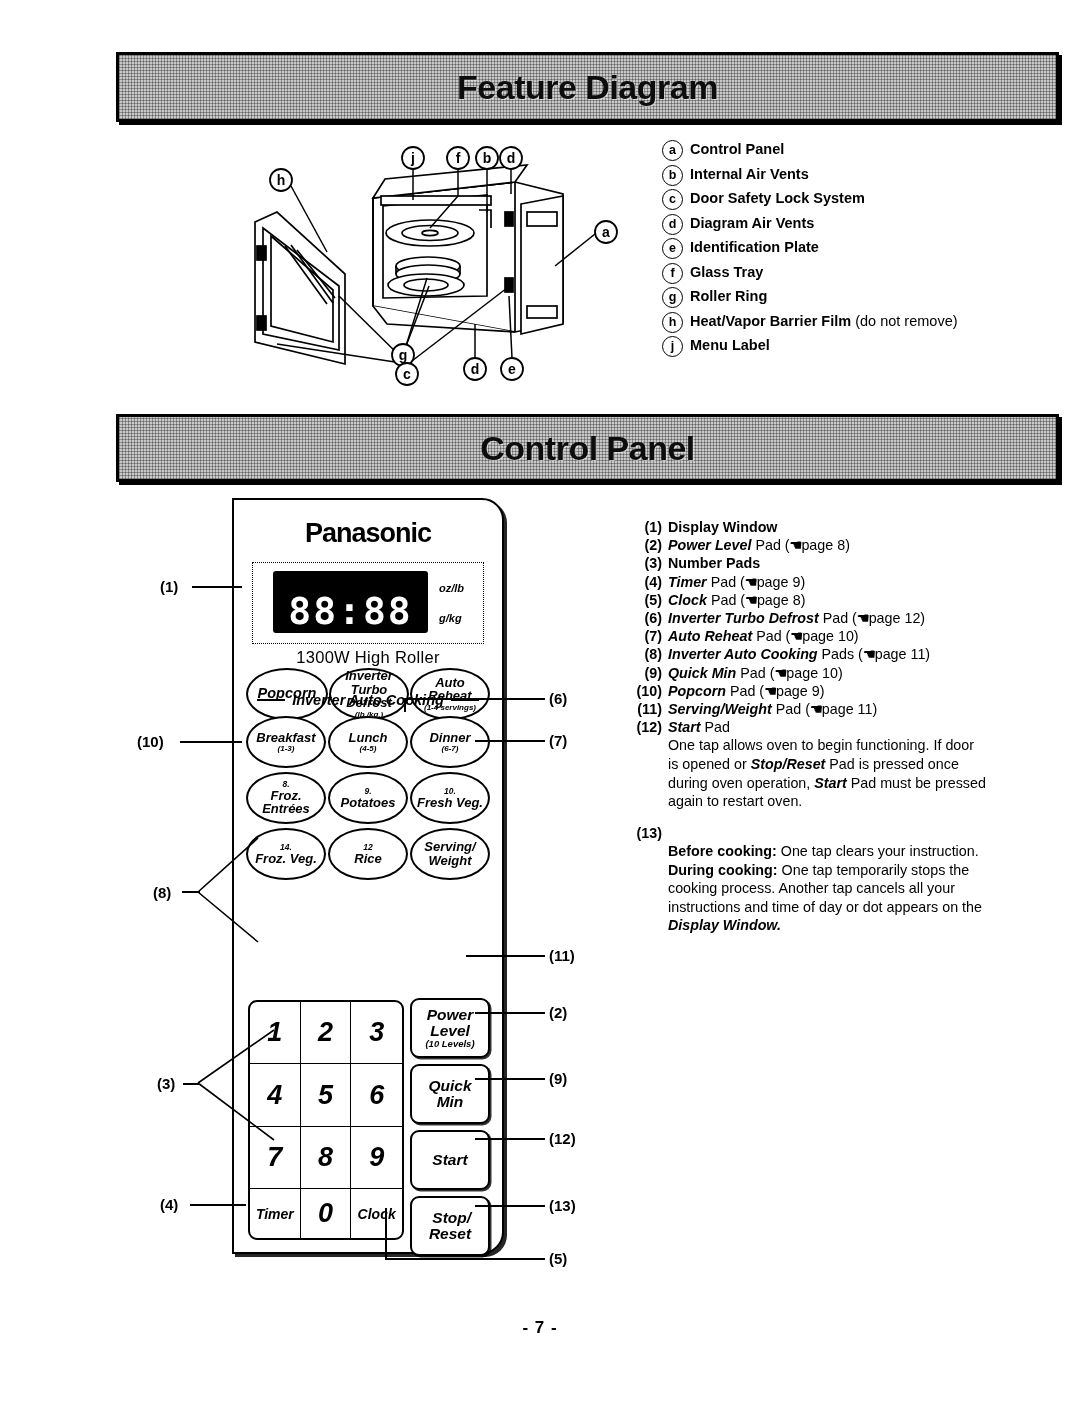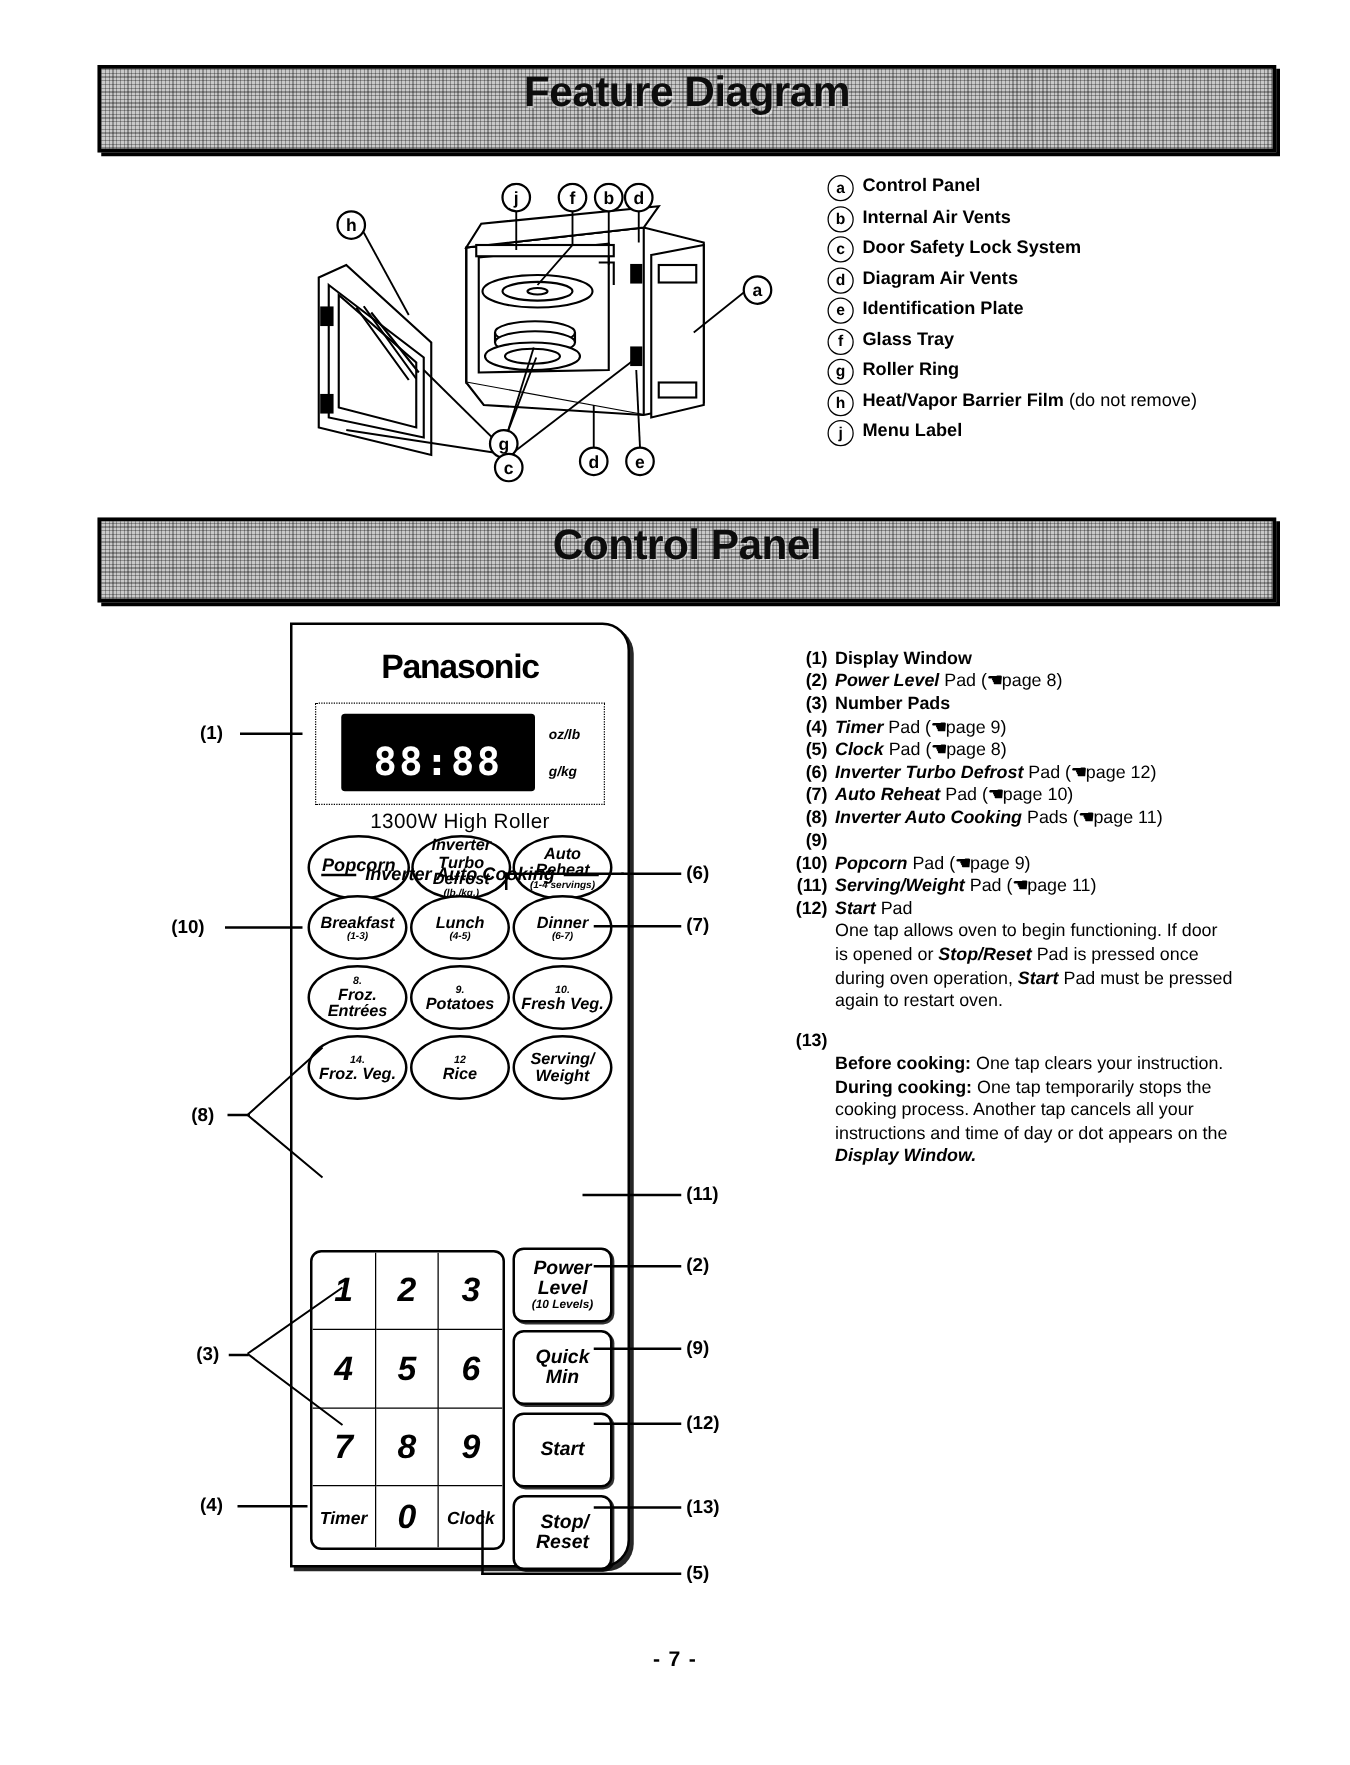--- a/index.html
+++ b/index.html
@@ -14,22 +14,23 @@
   .page{position:absolute;inset:0;}
 
   
   .banner{
     position:absolute;
     border:3px solid #000;
     background-color:#c9c9c9;
     background-image:
       repeating-linear-gradient(0deg, rgba(0,0,0,.30) 0 1px, rgba(255,255,255,0) 1px 3px),
       repeating-linear-gradient(90deg, rgba(0,0,0,.30) 0 1px, rgba(255,255,255,0) 1px 3px);
-    display:flex;justify-content:center;
+    display:flex;align-items:center;justify-content:center;
     box-shadow:3px 3px 0 #000;
+    margin-left:38px;
   }
   .banner .btxt{
     font-weight:bold;
     font-size:34px;
     letter-spacing:-0.5px;
     color:#0d0d0d;
     text-shadow:1px 1px 0 rgba(255,255,255,.45);
     white-space:nowrap;
   }
 
@@ -80,21 +81,21 @@
     position:absolute;left:18px;top:62px;width:230px;height:80px;
     border:1.5px dotted #000;
   }
   .lcd{
     position:absolute;left:20px;top:8px;width:155px;height:62px;
     background:#000;border-radius:3px;
     display:flex;align-items:center;justify-content:center;
   }
   .lcd .seg{
     color:#fff;font-family:"DejaVu Sans Mono",monospace;
-    font-weight:bold;font-size:31px;letter-spacing:2px;line-height:1;margin-top:17px;
+    font-weight:bold;font-size:38px;letter-spacing:2px;line-height:1;margin-top:17px;
   }
   .units{
     position:absolute;left:186px;top:10px;width:44px;height:60px;
     display:flex;flex-direction:column;justify-content:space-around;
     font-size:11px;font-weight:bold;font-style:italic;
   }
   .units div{line-height:1.1;}
   .wattage{
     position:absolute;left:0;right:0;top:148px;text-align:center;
     font-size:16.5px;letter-spacing:.3px;
@@ -315,20 +316,21 @@
       <div class="nrow">
         <span class="nn">(7)</span>
         <span class="nt"><i>Auto Reheat</i> Pad (<span class="hand">☚</span>page 10)</span>
       </div>
       <div class="nrow">
         <span class="nn">(8)</span>
         <span class="nt"><i>Inverter Auto Cooking</i> Pads (<span class="hand">☚</span>page 11)</span>
       </div>
       <div class="nrow">
         <span class="nn">(9)</span>
+        <span class="nt"><i>Quick Min</i> Pad (<span class="hand">☚</span>page 10)</span>
       </div>
       <div class="nrow">
         <span class="nn">(10)</span>
         <span class="nt"><i>Popcorn</i> Pad (<span class="hand">☚</span>page 9)</span>
       </div>
       <div class="nrow">
         <span class="nn">(11)</span>
         <span class="nt"><i>Serving/Weight</i> Pad (<span class="hand">☚</span>page 11)</span>
       </div>
       <div class="nrow">

